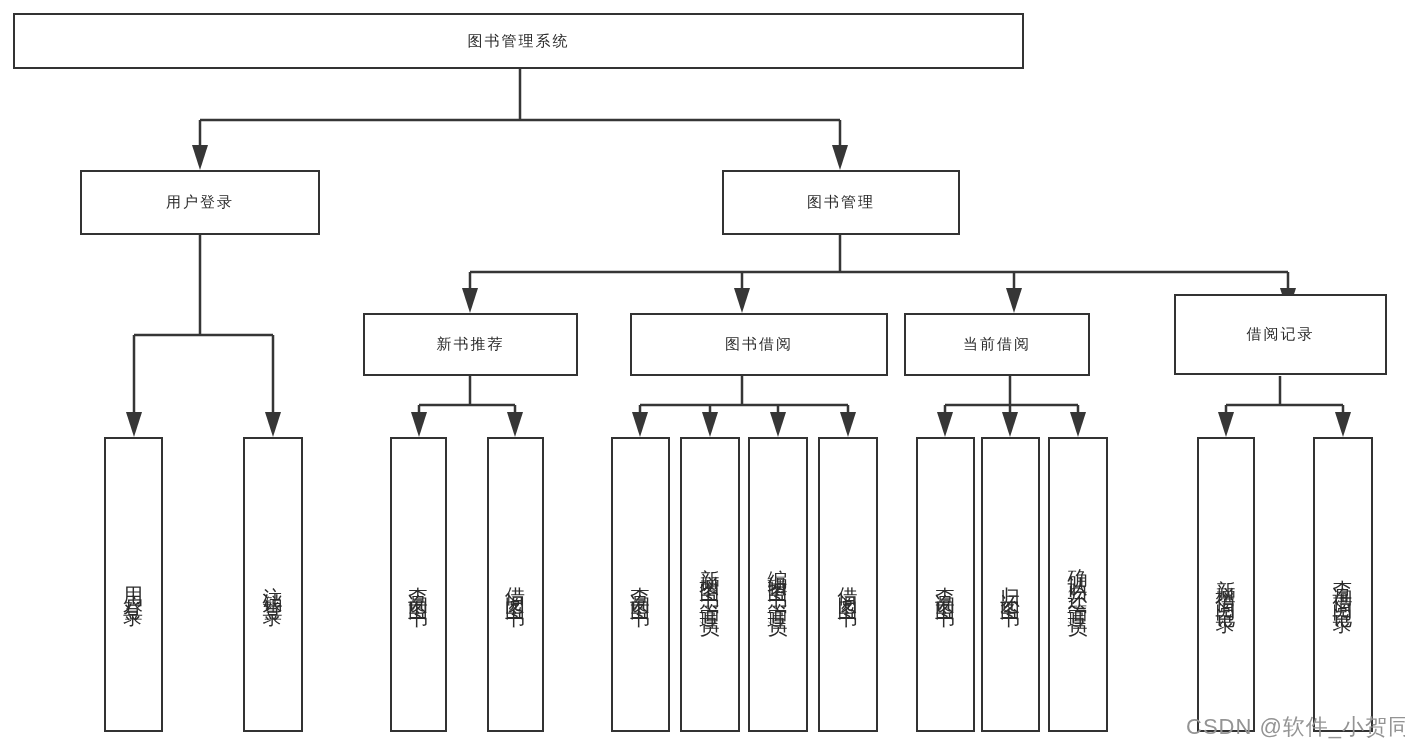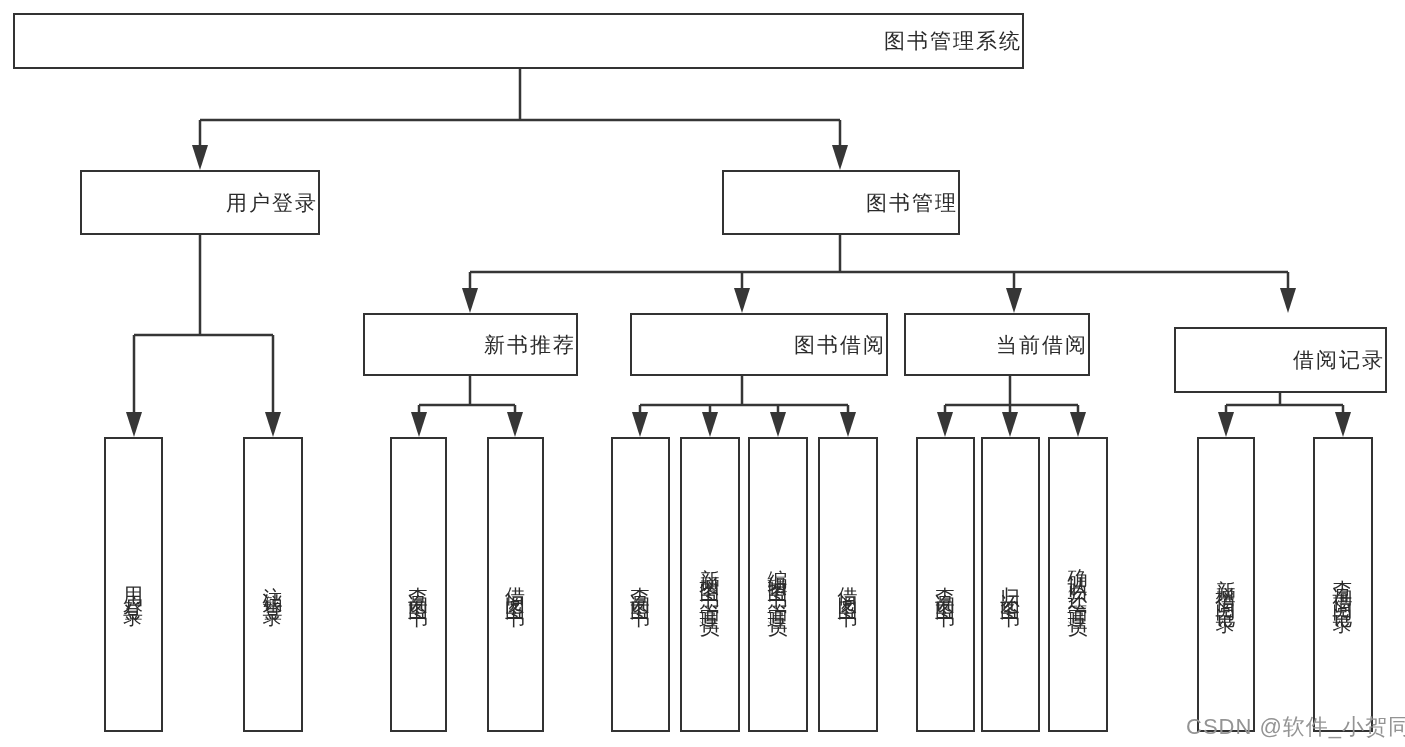--- a/index.html
+++ b/index.html
@@ -21,21 +21,21 @@
     position: absolute;
     box-sizing: border-box;
     background: #ffffff;
     border: 2px solid #333333;
     color: #2b2b2b;
     display: flex;
     align-items: center;
     justify-content: center;
     z-index: 2;
   }
-  .h-box { font-size: 21px; letter-spacing: 2px; justify-content: flex-end; }
+  .h-box { font-size: 15px; letter-spacing: 2px; }
   .v-box span {
     writing-mode: vertical-rl;
     text-orientation: mixed;
     font-size: 20px;
     letter-spacing: 7px;
     line-height: 1;
     white-space: nowrap;
   }
   .watermark {
     position: absolute;
@@ -109,21 +109,21 @@
 
   <div class="box h-box" style="left:363px;top:313px;width:215px;height:63px">
     <span>新书推荐</span>
   </div>
   <div class="box h-box" style="left:630px;top:313px;width:258px;height:63px">
     <span>图书借阅</span>
   </div>
   <div class="box h-box" style="left:904px;top:313px;width:186px;height:63px">
     <span>当前借阅</span>
   </div>
-  <div class="box h-box" style="left:1174px;top:327px;width:213px;height:66px">
+  <div class="box h-box" style="left:1174px;top:294px;width:213px;height:81px">
     <span>借阅记录</span>
   </div>
 
   <div class="box v-box" style="left:104px;top:437px;width:59px;height:295px">
     <span>用户登录</span>
   </div>
   <div class="box v-box" style="left:243px;top:437px;width:60px;height:295px">
     <span>注销登录</span>
   </div>
 

